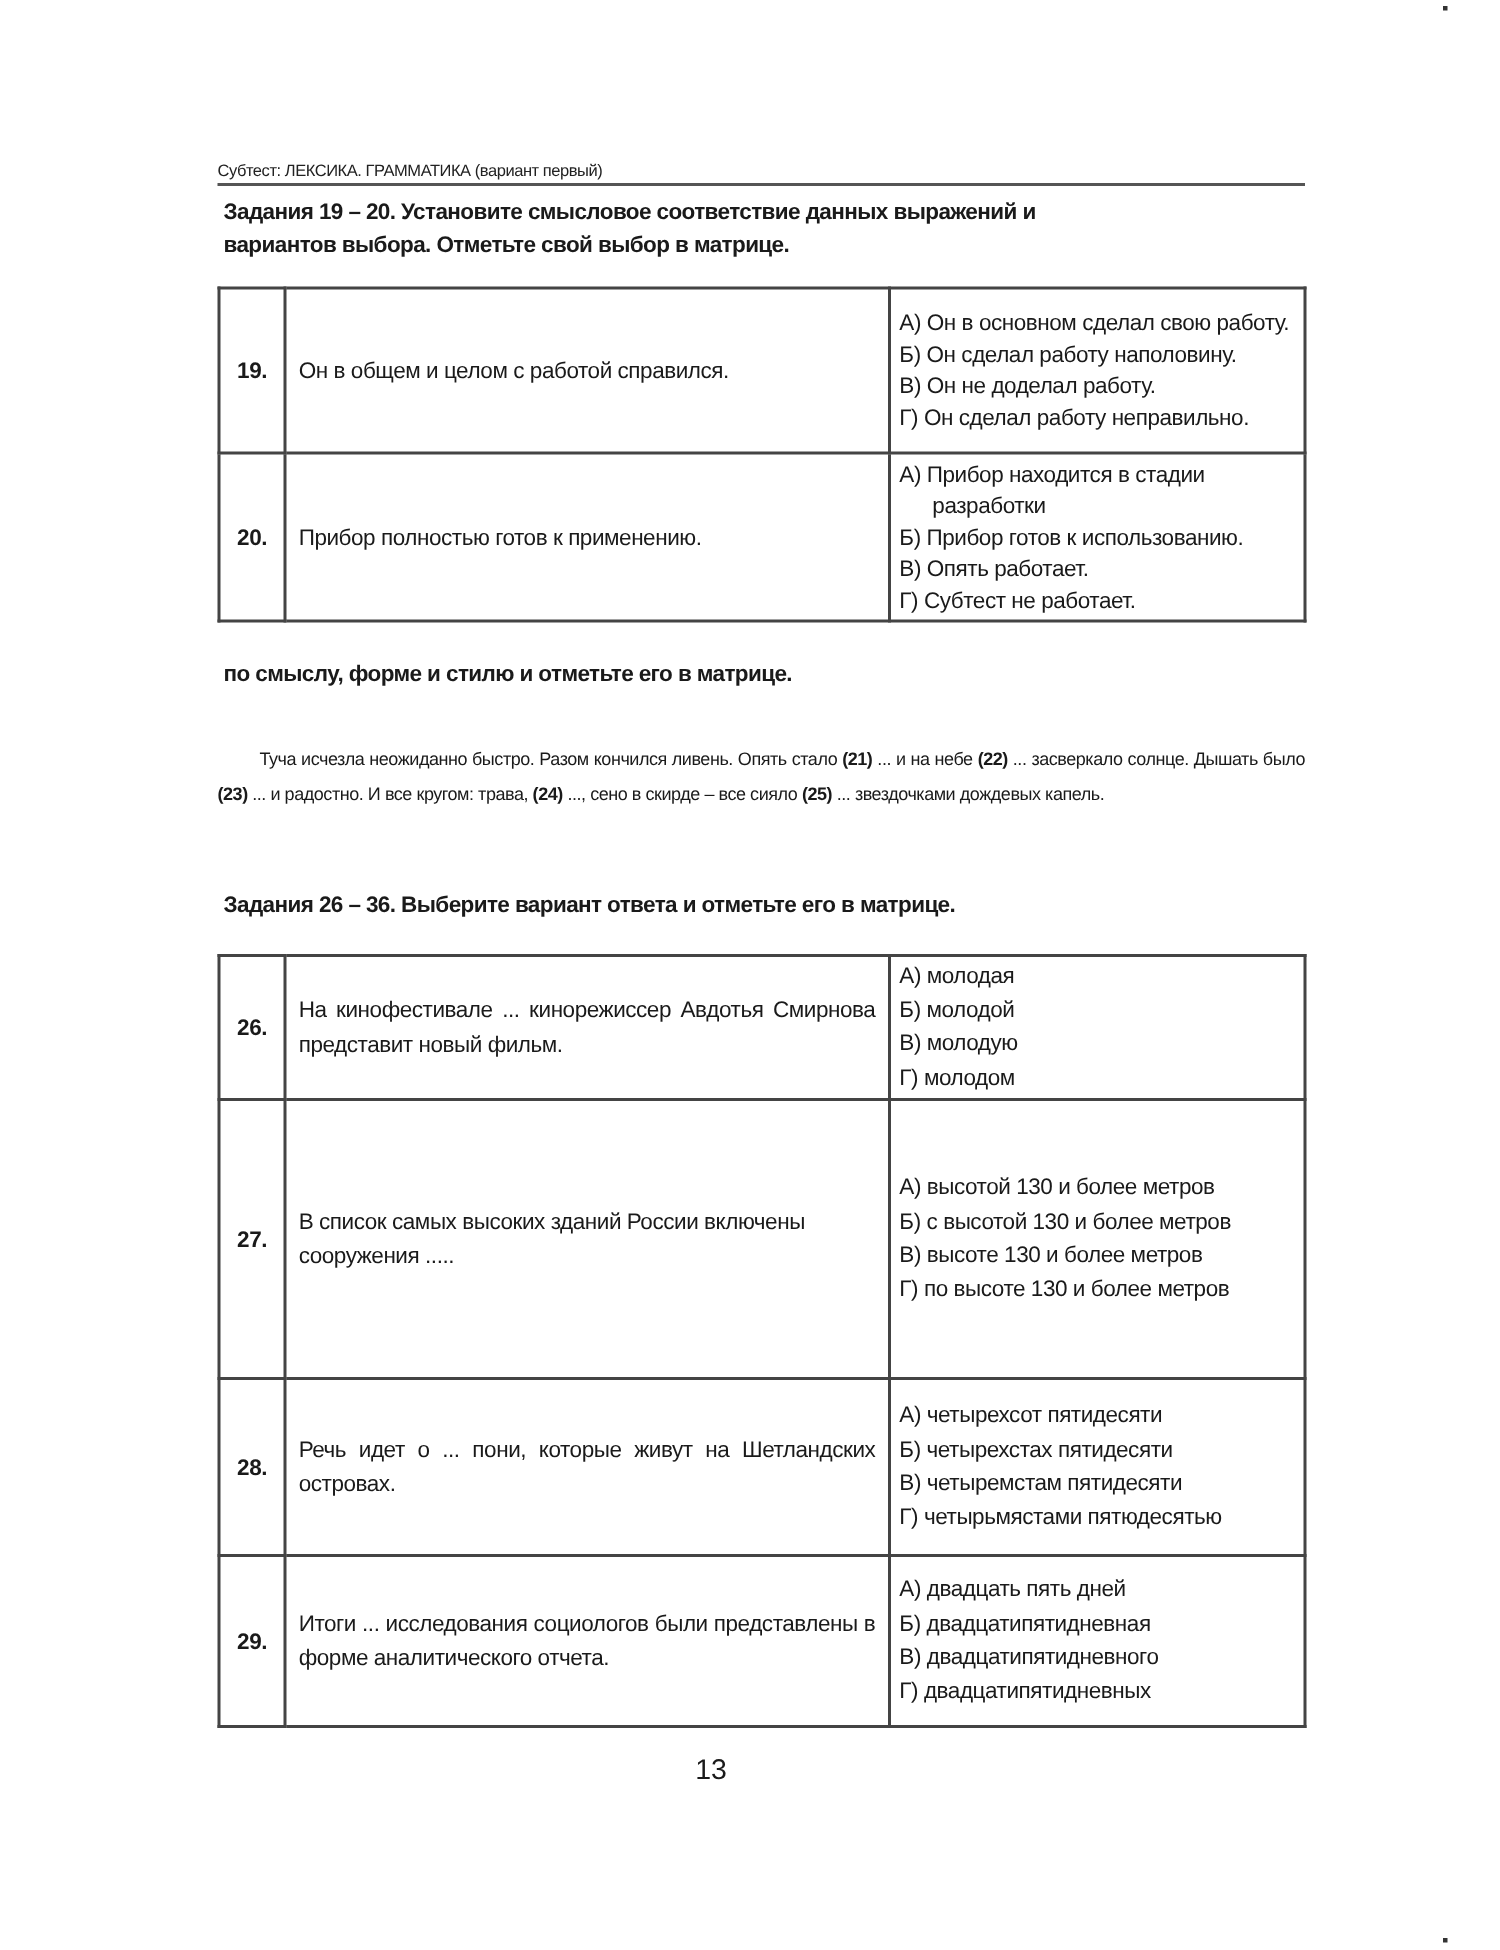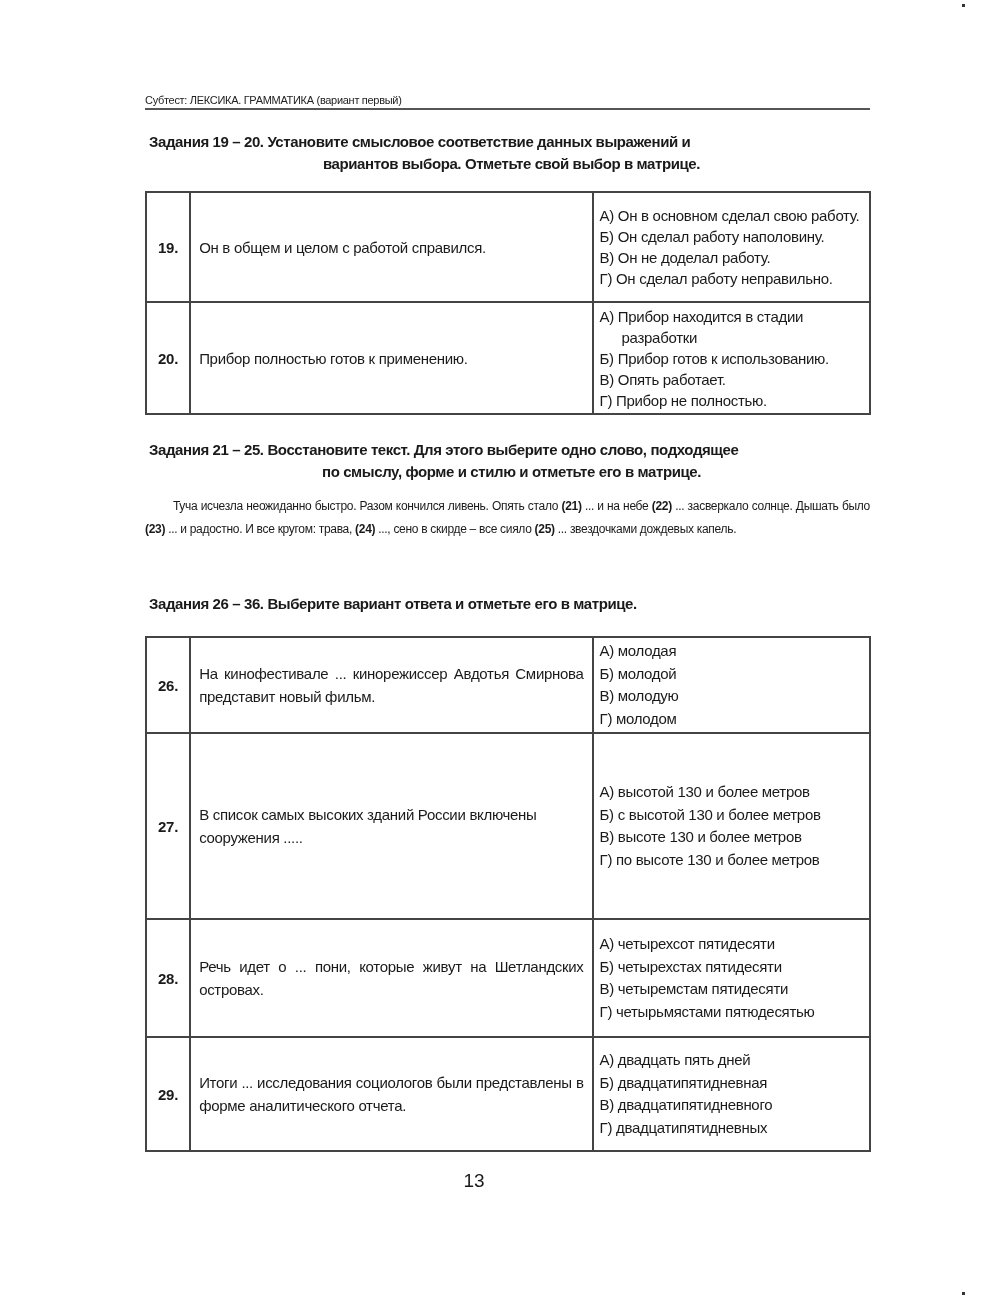--- a/index.html
+++ b/index.html
@@ -5,29 +5,29 @@
   html, body { margin: 0; padding: 0; background: #ffffff; }
   body {
     width: 1000px; height: 1300px; position: relative; overflow: hidden;
     font-family: "Liberation Sans", sans-serif; color: #1a1a1a;
   }
   .crop-mark { position: absolute; width: 3px; height: 3px; background: #333; }
   .crop-top { left: 962px; top: 4px; }
   .crop-bottom { left: 962px; top: 1292px; }
 
   .running-head {
-    position: absolute; left: 145px; top: 94px; width: 725px;
+    position: absolute; left: 145px; top: 108px; width: 725px;
     font-size: 11px; letter-spacing: -0.3px; color: #222;
     border-bottom: 2px solid #555; padding-bottom: 2px;
   }
   .task-heading {
     position: absolute; left: 149px; width: 725px;
     font-weight: bold; font-size: 15px; line-height: 22px; letter-spacing: -0.4px;
   }
-  .task-heading .line2 { display: block; text-align: center; }
+  .task-heading .line2 { display: block; text-align: left; }
   .h1 { top: 131px; }
   .h2 { top: 439px; }
   .h3 { top: 593px; }
 
   .passage {
     position: absolute; left: 145px; top: 495px; width: 725px;
     font-size: 12px; line-height: 23px; text-align: justify; text-indent: 28px;
     letter-spacing: -0.3px;
   }
   .passage b { font-weight: bold; }
@@ -86,28 +86,27 @@
       <div class="opt">Г) Он сделал работу неправильно.</div>
     </td>
   </tr>
   <tr class="r20">
     <td class="num">20.</td>
     <td class="stem">Прибор полностью готов к применению.</td>
     <td class="opts">
       <div class="opt">А) Прибор находится в стадии разработки</div>
       <div class="opt">Б) Прибор готов к использованию.</div>
       <div class="opt">В) Опять работает.</div>
-      <div class="opt">Г) Прибор не полностью.</div>
+      <div class="opt">Г) Субтест не работает.</div>
     </td>
   </tr>
 </tbody>
   </table>
 
 <div class="task-heading h2">
-  <span>Задания 21 – 25. Восстановите текст. Для этого выберите одно слово, подходящее</span>
   <span class="line2">по смыслу, форме и стилю и отметьте его в матрице.</span>
 </div>
 
 <div class="passage"><span>Туча исчезла неожиданно быстро. Разом кончился ливень. Опять стало </span><b>(21)</b><span> ... и на небе </span><b>(22)</b><span> ... засверкало солнце. Дышать было </span><b>(23)</b><span> ... и радостно. И все кругом: трава, </span><b>(24)</b><span> ..., сено в скирде – все сияло </span><b>(25)</b><span> ... звездочками дождевых капель.</span></div>
 
 <div class="task-heading h3">Задания 26 – 36. Выберите вариант ответа и отметьте его в матрице.</div>
 
 <table class="qtable t2">
   <tbody>
       <tr class="r26">

